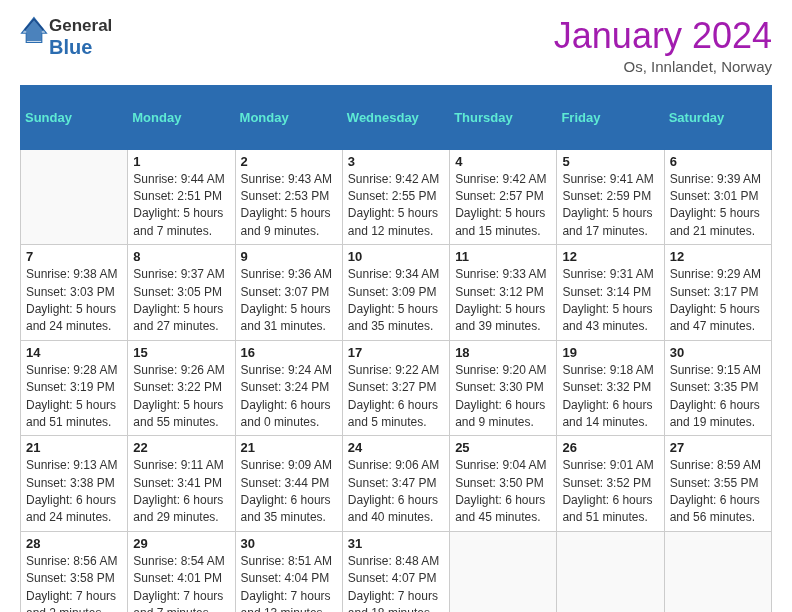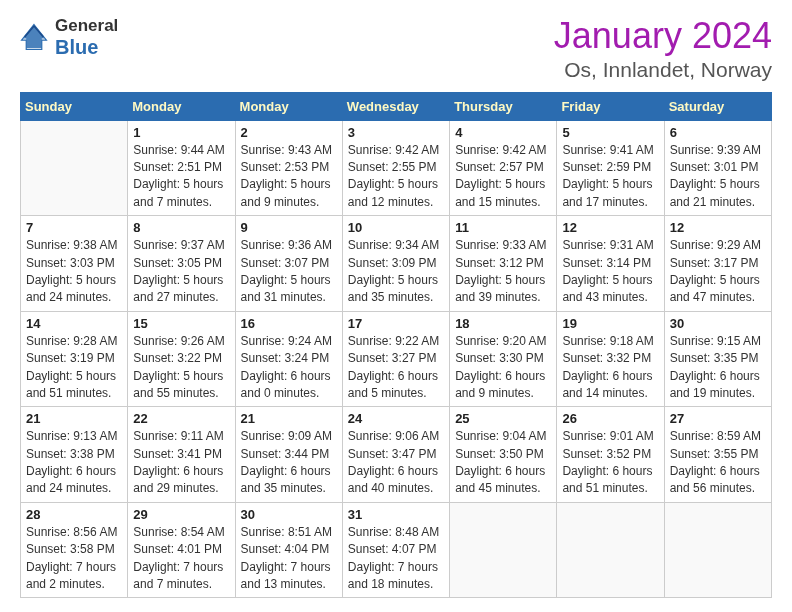--- a/index.html
+++ b/index.html
@@ -17,57 +17,56 @@
       padding: 16px 20px 16px 20px;
     }
     .header {
       display: flex;
       justify-content: space-between;
       align-items: flex-start;
       margin-bottom: 10px;
     }
     .logo {
       display: flex;
-      align-items: center;
-      gap: 7px;
+      gap: 1px;
     }
     .logo-text {
       display: flex;
       flex-direction: column;
       line-height: 1.1;
     }
     .logo-icon {
       width: 28px;
       height: 28px;
     }
     .title-block {
       text-align: right;
     }
     .title-month {
       font-size: 36px;
       font-weight: 300;
       color: #a21caf;
       line-height: 1.1;
     }
     .title-location {
-      font-size: 21px;
+      font-size: 15px;
       color: #555;
       margin-top: 2px;
     }
     .calendar-table {
       width: 100%;
       border-collapse: collapse;
       table-layout: fixed;
     }
     .calendar-table th {
       background-color: #2b6cb0;
-      color: #fef9c3;
+      color: #5eead4;
       font-size: 13px;
       font-weight: bold;
-      padding: 6px 4px;
+      padding: 24px 4px;
       text-align: left;
       border: 1px solid #2b6cb0;
     }
     .calendar-table td {
       vertical-align: top;
       border: 1px solid #ccc;
       padding: 4px 5px;
       font-size: 10.5px;
       color: #333;
       height: 80px;

